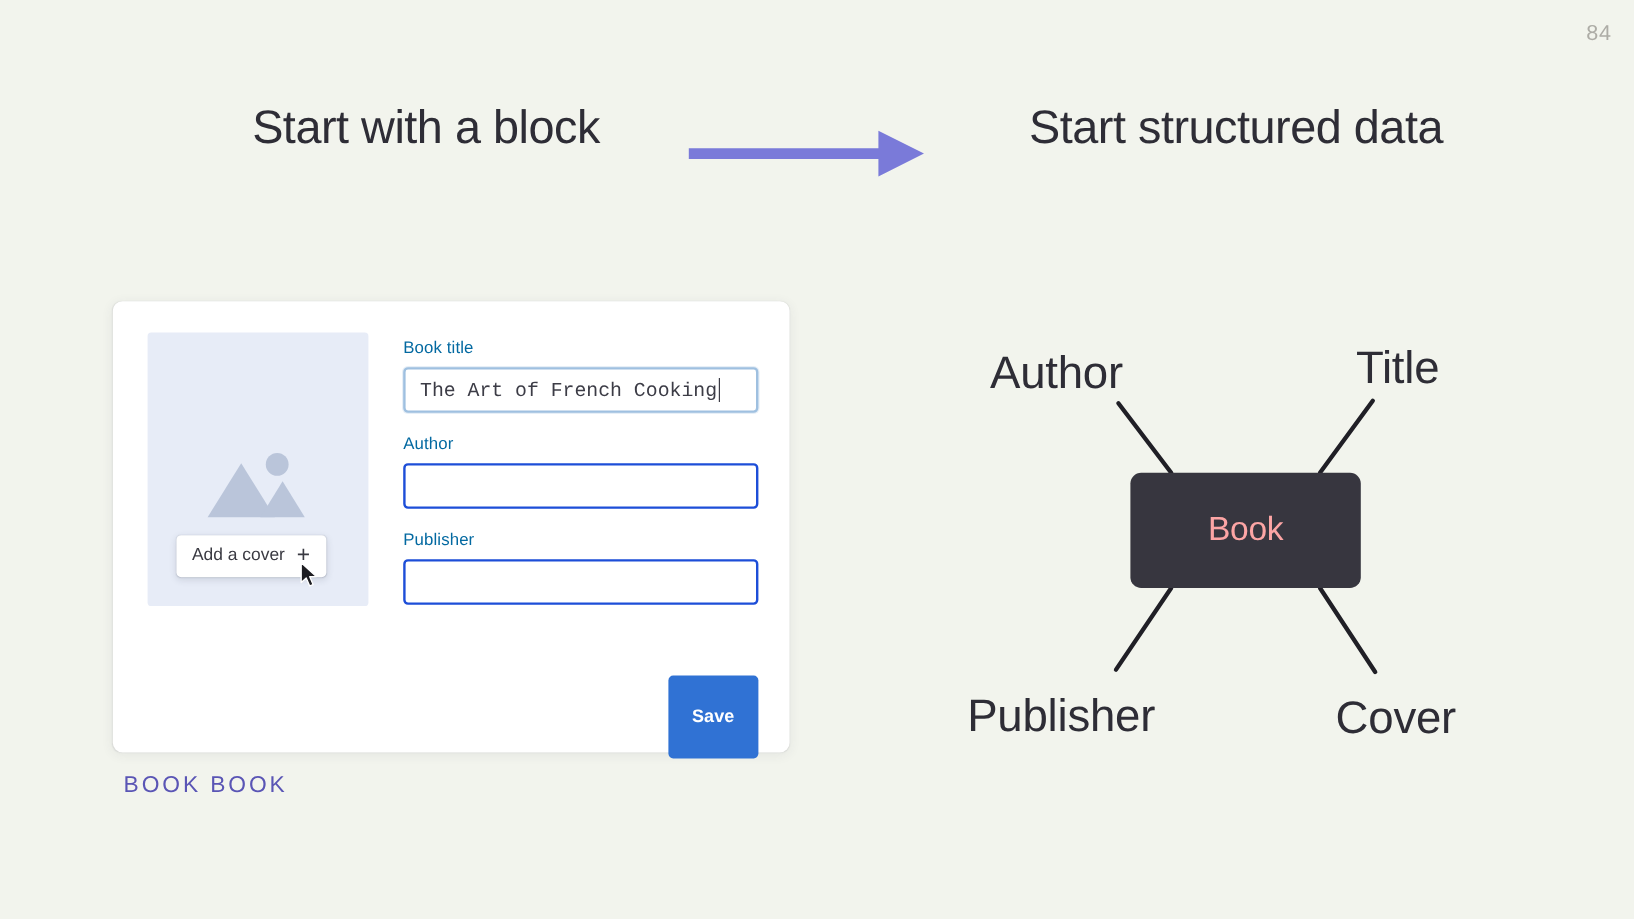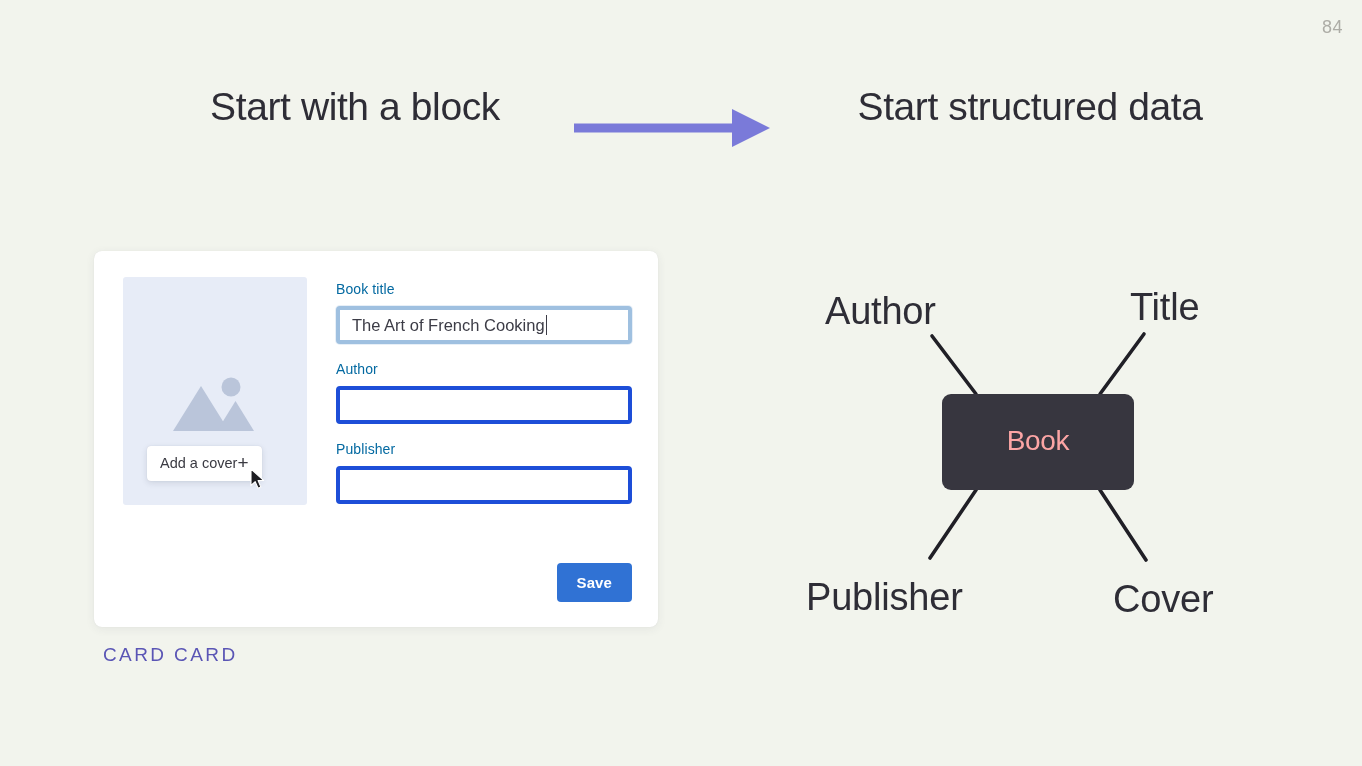--- a/index.html
+++ b/index.html
@@ -98,21 +98,21 @@
   .add-cover-btn {
     position: absolute;
     left: 24px;
     bottom: 24px;
     background: #ffffff;
     border-radius: 4px;
     box-shadow: 0 2px 6px rgba(50,55,80,0.14), 0 0 1px rgba(50,55,80,0.18);
     padding: 8px 13px 9px 13px;
     display: flex;
     align-items: center;
-    gap: 0;
+    gap: 10px;
     font-size: 14.5px;
     color: #3a3a42;
     white-space: nowrap;
     cursor: pointer;
     justify-content: space-between;
   }
   .add-cover-btn .plus {
     font-size: 19px;
     line-height: 1;
     font-weight: 300;
@@ -139,29 +139,29 @@
   .field-label {
     font-size: 14px;
     color: #0369a1;
     margin-bottom: 9px;
     letter-spacing: 0.1px;
   }
   .field-input {
     width: 100%;
     height: 38px;
     box-sizing: border-box;
-    border: 4px solid #1d4ed8;
+    border: 2px solid #1d4ed8;
     border-radius: 4px;
     background: #ffffff;
     padding: 0 12px;
     font-size: 16.5px;
     color: #3c3c46;
     display: flex;
     align-items: center;
-    font-family: Liberation Sans, sans-serif;
+    font-family: Liberation Mono, monospace;
   }
   .field-input.focused {
     border-color: #9fc0e0;
     box-shadow: 0 0 0 1px rgba(159,192,224,0.25);
   }
   .field-block { margin-bottom: 17px; }
   .field-block.last { margin-bottom: 0; }
 
   .caret {
     display: inline-block;
@@ -180,21 +180,21 @@
     display: flex;
     justify-content: flex-end;
   }
   .save-button {
     background: #3072d4;
     color: #ffffff;
     border: none;
     border-radius: 4px;
     font-size: 15px;
     font-weight: 700;
-    padding: 11px 20px;
+    padding: 26px 20px;
     cursor: pointer;
     font-family: "Liberation Sans", sans-serif;
     letter-spacing: 0.1px;
   }
 
   
   .caption {
     position: absolute;
     left: 103px;
     top: 644px;
@@ -312,21 +312,21 @@
       <button class="save-button">Save</button>
     </div>
   </div>
 
   <div class="cursor">
     <svg width="16" height="22" viewBox="0 0 16 22" xmlns="http://www.w3.org/2000/svg">
       <path d="M1 1 L1 17.5 L5.2 13.6 L8.1 20.3 L10.9 19.1 L8.1 12.6 L13.6 12.4 Z" fill="#1d1d22" stroke="#ffffff" stroke-width="1.1" stroke-linejoin="round"></path>
     </svg>
   </div>
 
-  <div class="caption">CARD CARD</div>
+  <div class="caption">BOOK BOOK</div>
 
   <div class="diagram">
     <svg class="diagram-svg" width="500" height="370" viewBox="0 0 500 370" xmlns="http://www.w3.org/2000/svg">
       <g stroke="#201f26" stroke-width="3.6" stroke-linecap="round" fill="none">
         <line x1="196" y1="124" x2="152" y2="66"></line>
         <line x1="320" y1="124" x2="364" y2="64"></line>
         <line x1="196" y1="220" x2="150" y2="288"></line>
         <line x1="320" y1="220" x2="366" y2="290"></line>
       </g>
     </svg>

